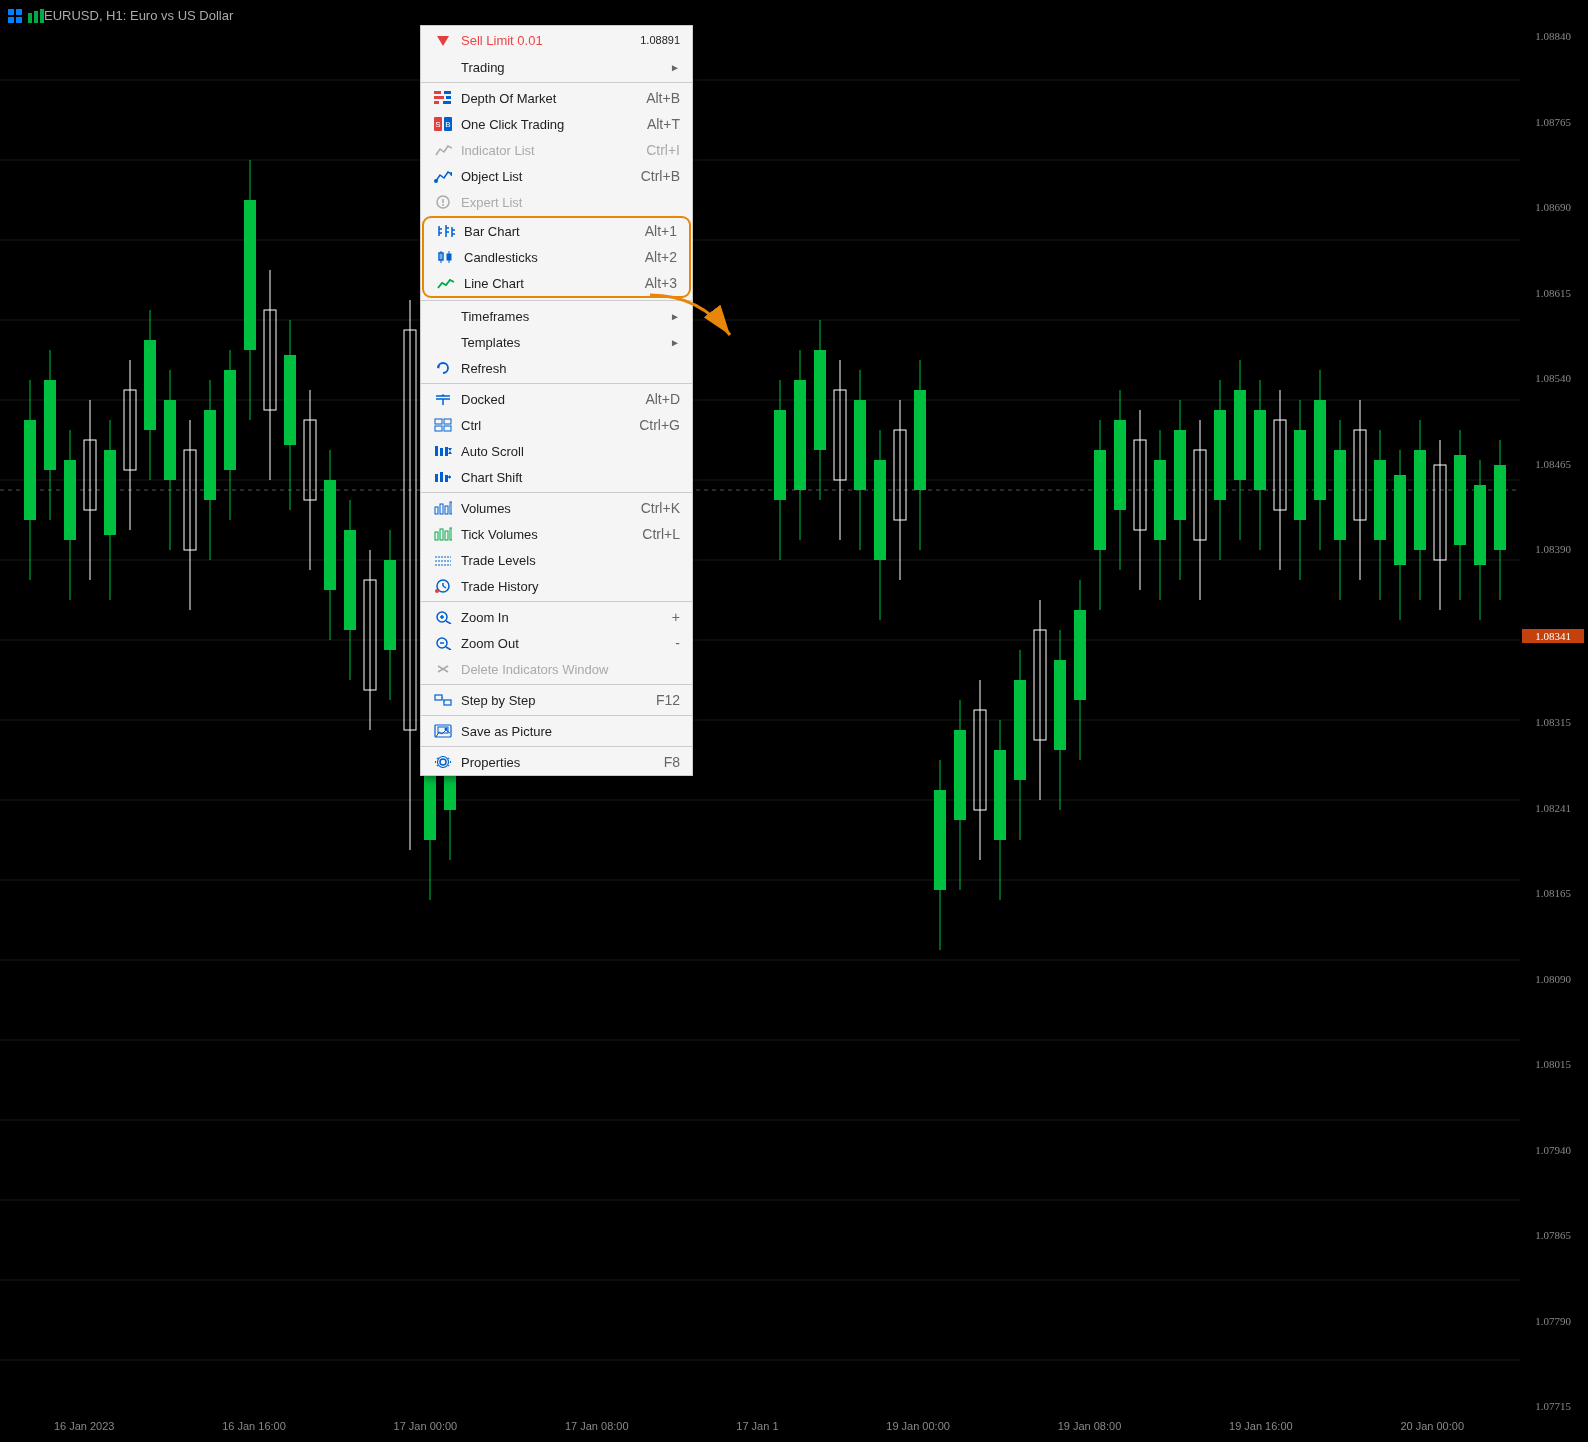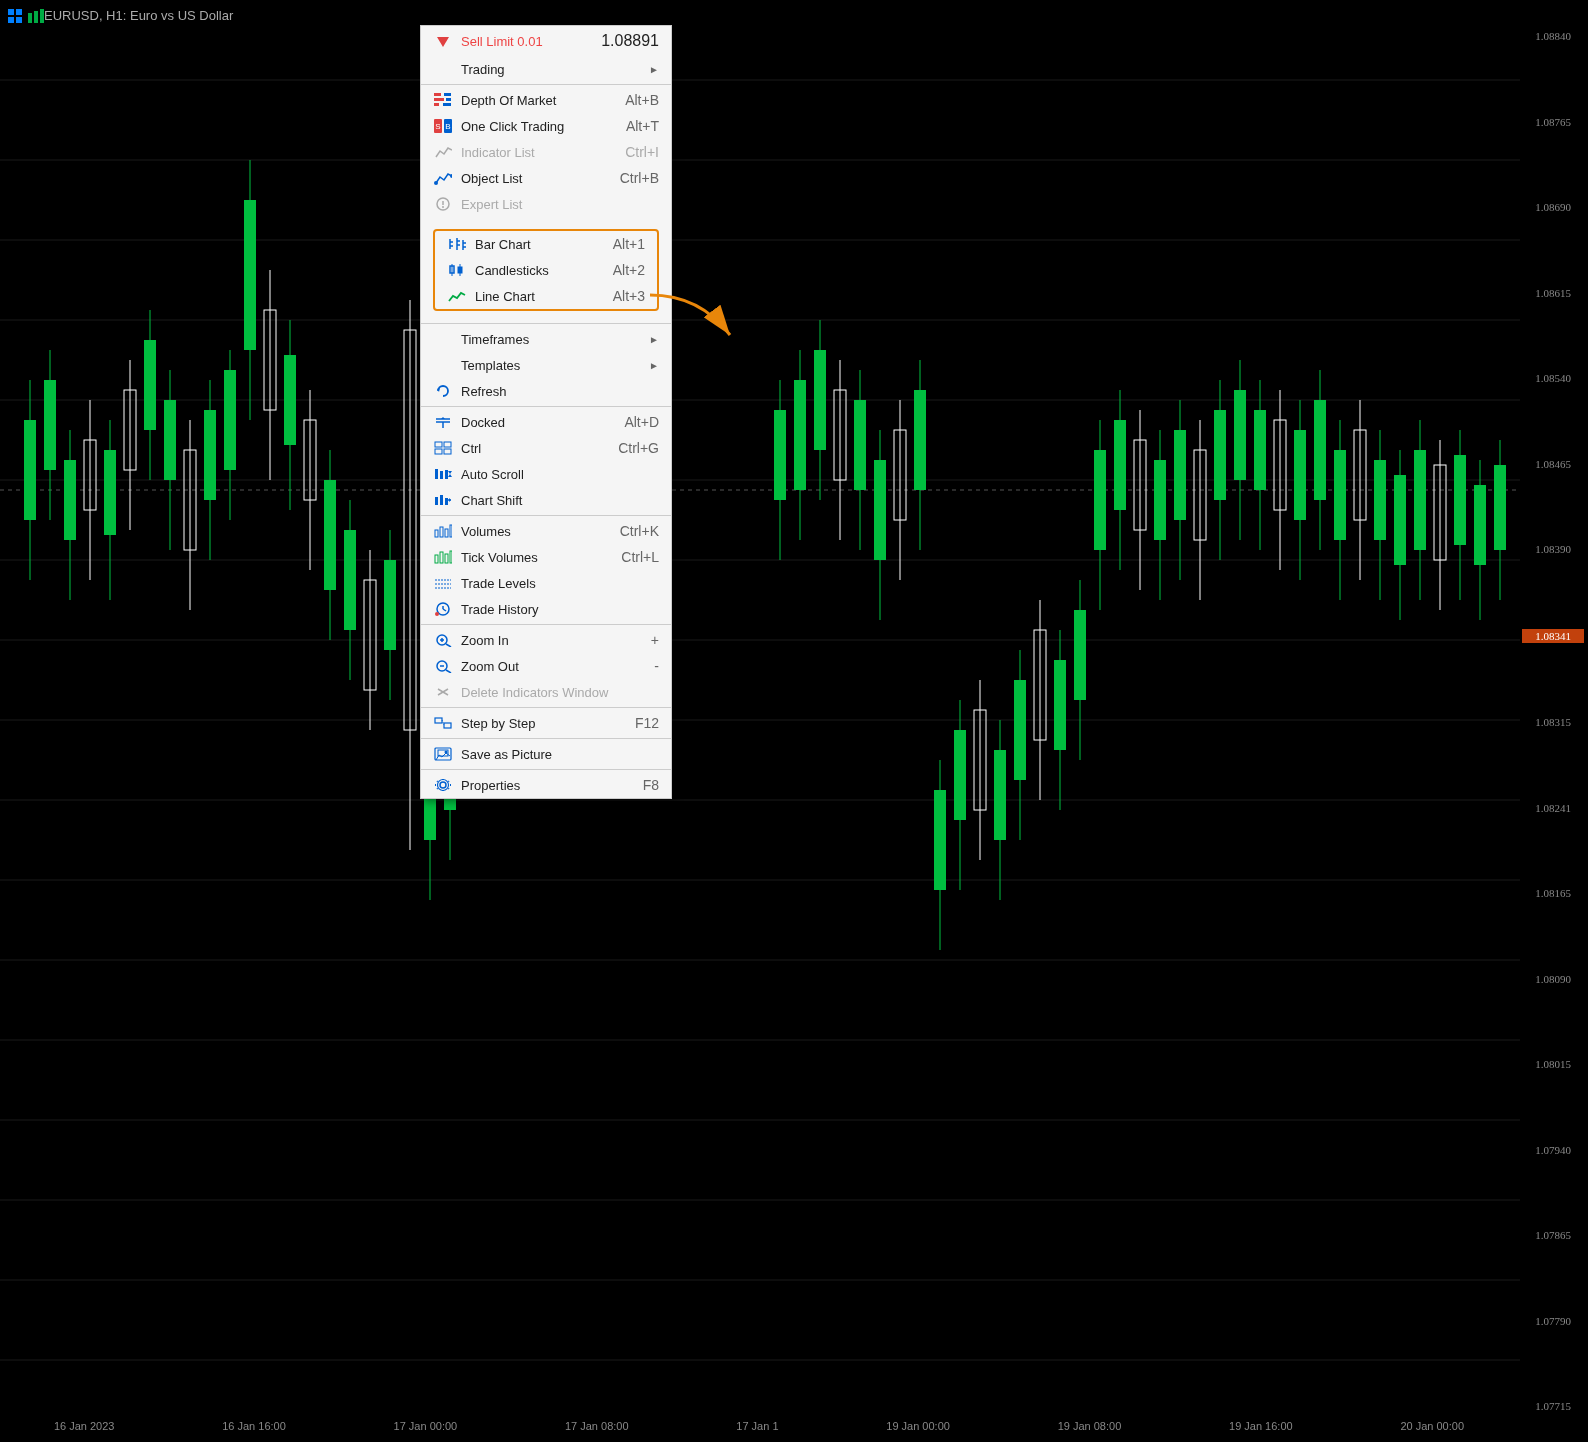--- a/index.html
+++ b/index.html
@@ -76,21 +76,21 @@
       top: 0; left: 0;
       width: 1520px;
       height: 1420px;
     }
 
     
     .context-menu {
       position: absolute;
       top: 25px;
       left: 420px;
-      width: 252px;
+      width: 273px;
       background: #f5f5f5;
       border: 1px solid #ccc;
       box-shadow: 3px 3px 8px rgba(0,0,0,0.4);
       z-index: 100;
       font-size: 13px;
     }
 
     .menu-item {
       display: flex;
       align-items: center;
@@ -144,42 +144,42 @@
 
     .menu-separator {
       height: 1px;
       background: #ccc;
       margin: 2px 0;
     }
 
     
     .highlighted-section {
       border: 2.5px solid #e8860a;
-      border-radius: 4px;
-      margin: 12px;
+      border-radius: 9px;
+      margin: 1px;
       position: relative;
     }
 
     .sell-limit-item {
       display: flex;
       align-items: center;
       padding: 6px 12px;
       cursor: pointer;
     }
 
     .sell-limit-label {
       flex: 1;
       color: #e44;
       font-weight: 500;
       font-size: 13px;
     }
 
     .sell-limit-price {
       color: #222;
-      font-size: 16px;
+      font-size: 11px;
     }
   </style>
 </head>
 <body>
 
 <div class="chart-area">
 
   <svg class="chart-svg">
 
     <line x1="0" y1="80" x2="1520" y2="80" stroke="#1a1a1a" stroke-width="1"></line>

